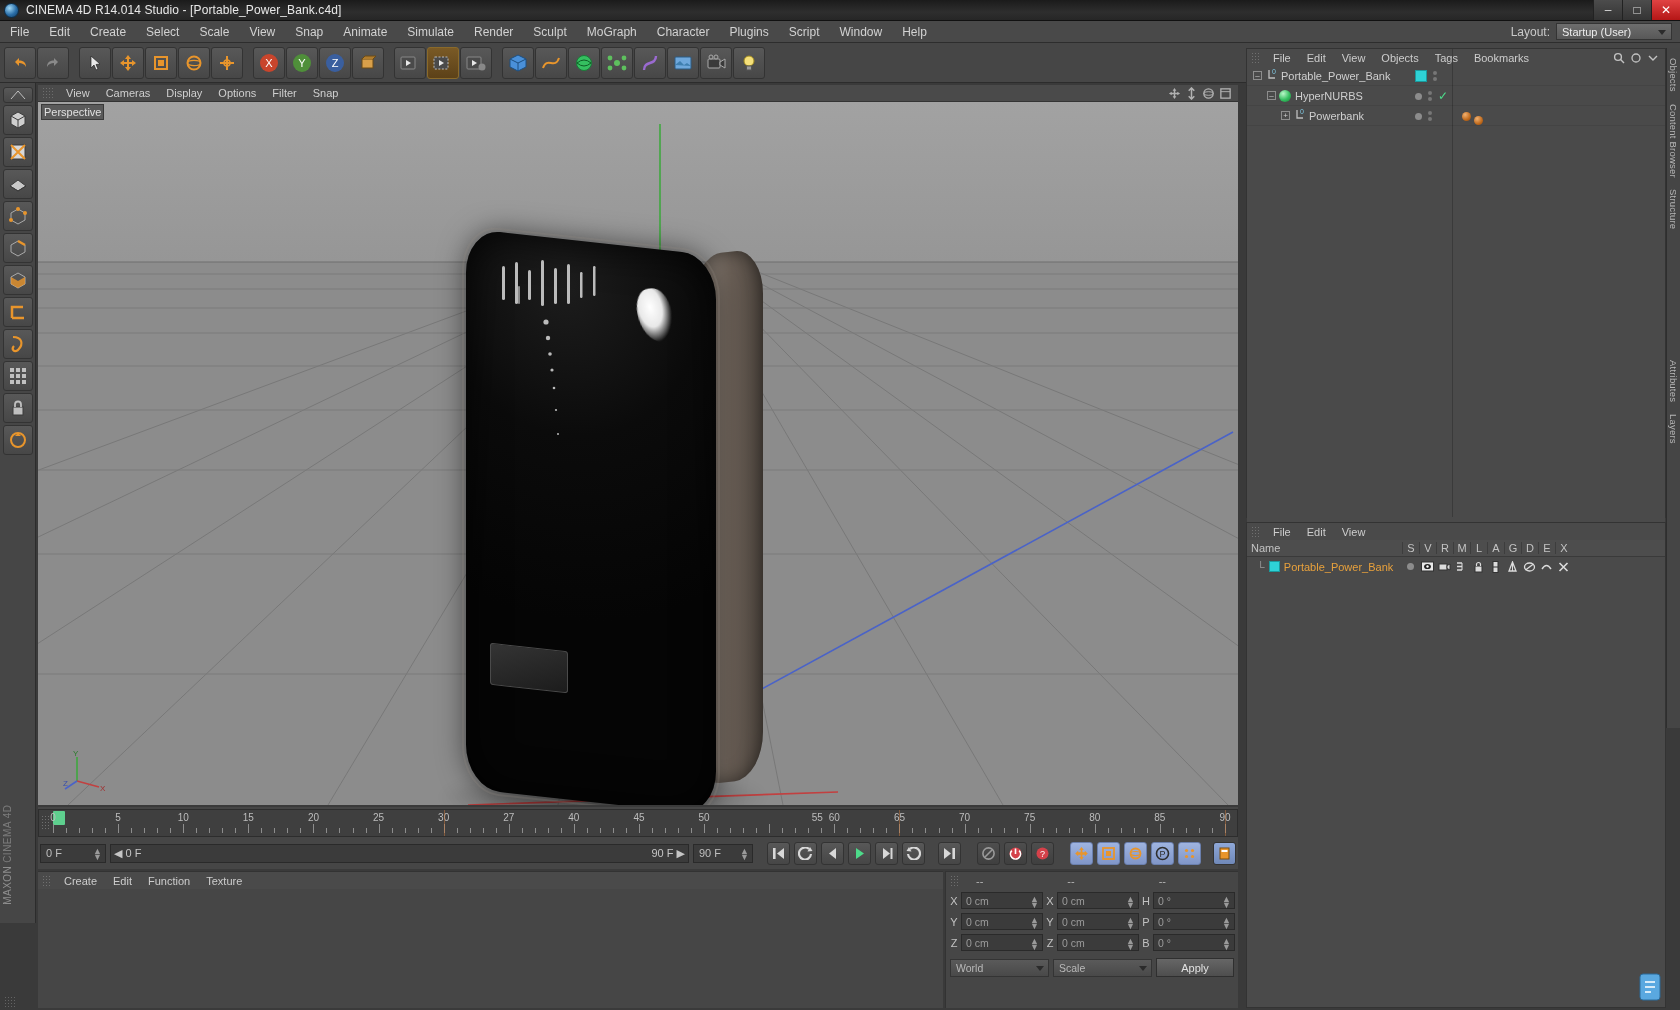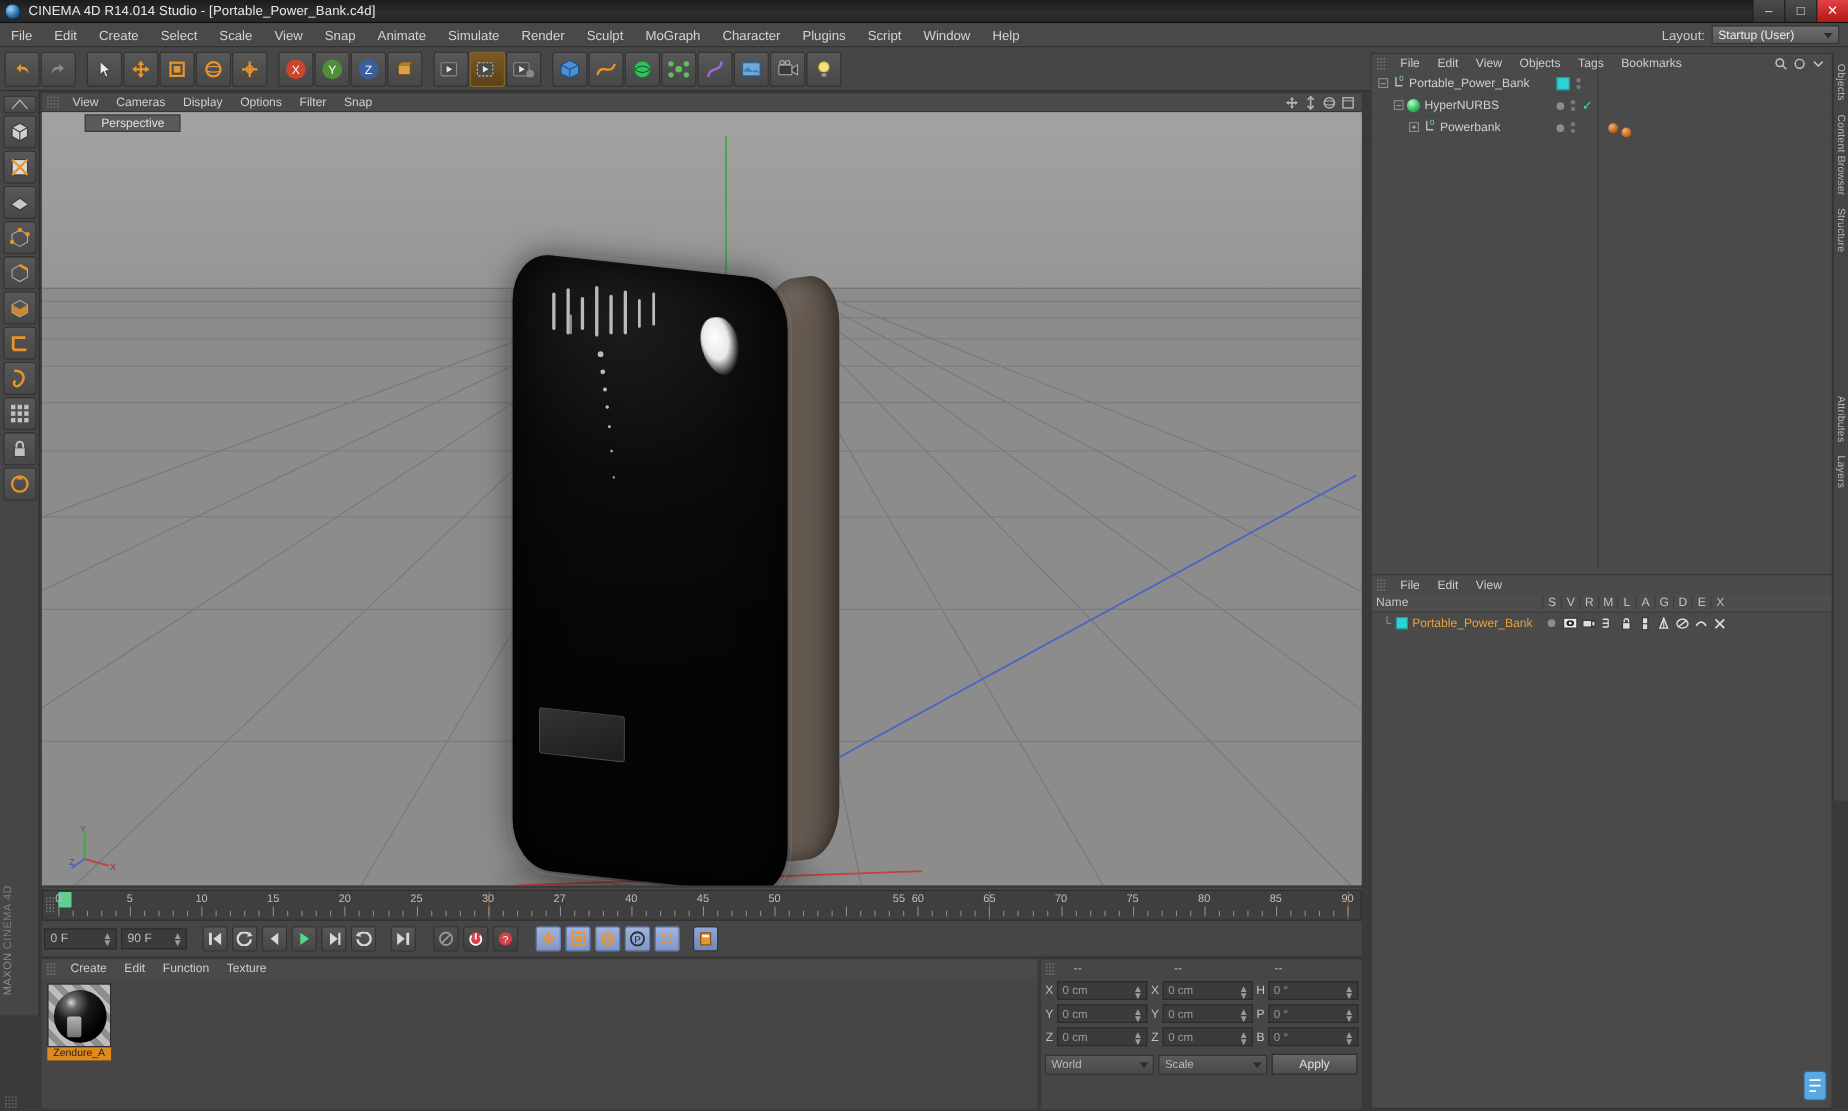--- a/index.html
+++ b/index.html
@@ -116,21 +116,21 @@
   .vp-icon { width: 13px; height: 13px; opacity: .85; }
 
   .viewport {
     position: relative; height: 703px; overflow: hidden;
     background:
       linear-gradient(180deg, #9a9a9a 0%, #8e8e8e 23%, #7d7d7d 24%, #6a6a6a 100%);
   }
   .vp-label {
     position: absolute; left: 3px; top: 2px; z-index: 5;
     background: #5a5a5a; color: #e0e0e0; font-size: 11px;
-    padding: 1px 14px; border: 1px solid #3a3a3a; margin-left: 36px;
+    padding: 1px 2px; border: 1px solid #3a3a3a;
   }
   .grid-svg { position: absolute; inset: 0; }
   .axis-gizmo { position: absolute; left: 25px; bottom: 12px; }
   .pb-side {
     position: absolute; left: 655px; top: 150px;
     width: 70px; height: 530px;
     background: linear-gradient(90deg, #6d6359 0%, #8c8177 22%, #6a5f56 55%, #4c443d 100%);
     border-radius: 28px / 46px;
     transform: skewY(-7deg);
     box-shadow: inset 0 0 18px rgba(0,0,0,.5);
@@ -863,20 +863,24 @@
           <div class="ph-line" style="left: 390.667px;"></div>
           <div class="ph-line" style="left: 846.444px;"></div>
           <div class="ph-line" style="left: 1172px;"></div>
         </div>
     </div>
     <div class="tl-controls">
       <div class="numfield" style="width:66px">
         <span>0 F</span>
         <span class="spin">▲<br>▼</span>
       </div>
+      <div class="rangebar">
+        <span>◀ <span>0 F</span></span>
+        <span><span>90 F</span> ▶</span>
+      </div>
       <div class="numfield" style="width:60px">
         <span>90 F</span>
         <span class="spin">▲<br>▼</span>
       </div>
       <div style="width:6px"></div>
       <div class="pbtn">
         <svg width="15" height="13" viewBox="0 0 15 13">
             <path d="M13 1 L6 6.5 L13 12 Z" fill="#d8d8d8"></path>
             <rect x="2" y="1" width="2.6" height="11" fill="#d8d8d8"></rect>
           </svg>
@@ -982,28 +986,20 @@
 
   <div class="matpanel">
     <div class="mini-menubar">
       <div class="pgrip"></div>
       <div id="mat-menu-host" style="display:flex;">
           <div class="mm-item">Create</div>
           <div class="mm-item">Edit</div>
           <div class="mm-item">Function</div>
           <div class="mm-item">Texture</div>
         </div>
-    </div>
-    <div class="mat-grid">
-      <div class="mat-chip">
-        <div class="mat-thumb">
-          <div class="mat-ball"></div>
-        </div>
-        <div class="mat-name">Zendure_A</div>
-      </div>
     </div>
   </div>
 
   <div class="coordpanel">
     <div class="coord-head">
       <div class="pgrip"></div>
       <span>--</span>
       <span>--</span>
       <span>--</span>
     </div>

